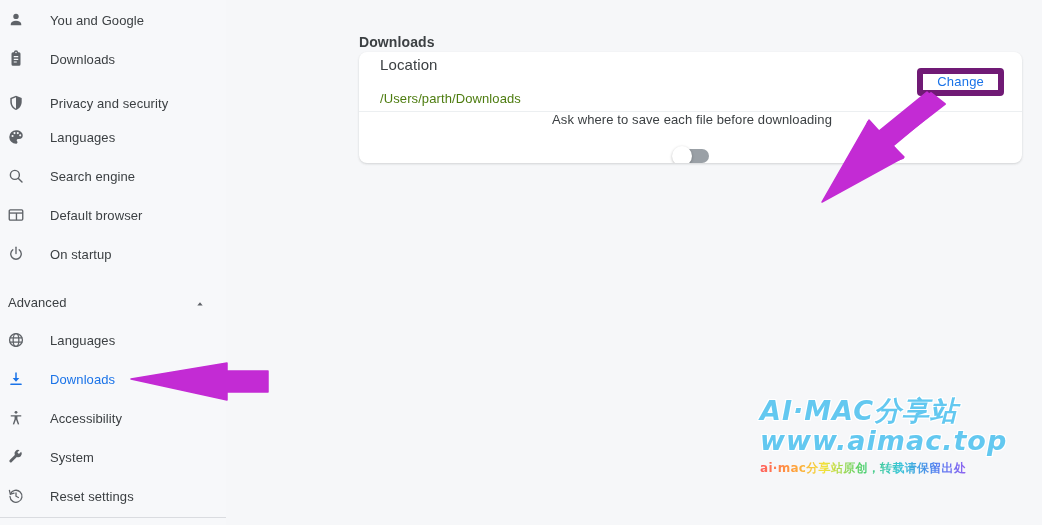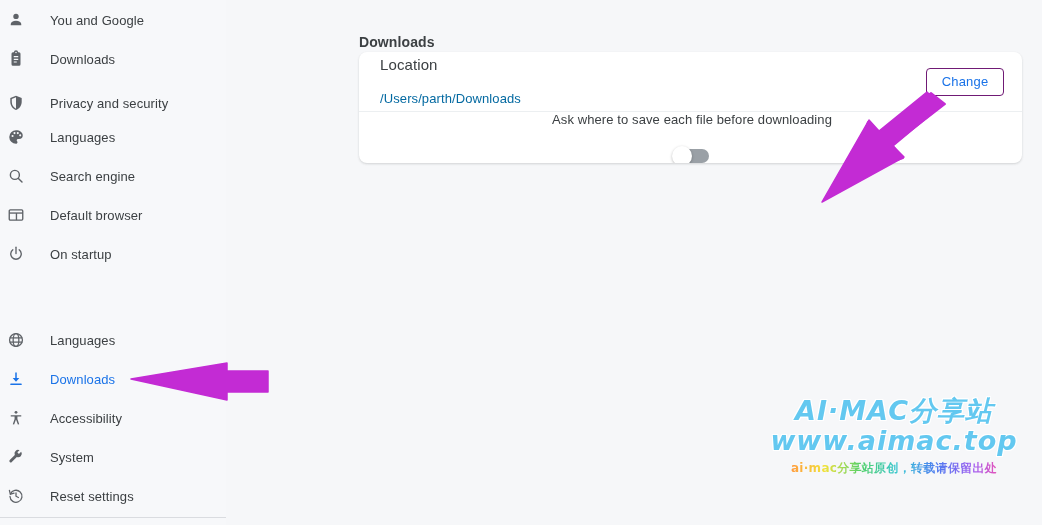--- a/index.html
+++ b/index.html
@@ -151,37 +151,37 @@
   .row-text { flex: 1 1 auto; min-width: 0; }
 
   #location-label {
     font-size: 15px;
     color: #3c4043;
     line-height: 18px;
     letter-spacing: 0.1px;
   }
   #location-path {
     font-size: 13px;
-    color: #0369a1;
+    color: #4d7c0f;
     line-height: 18px;
     letter-spacing: 0.1px;
     margin-top: 16px;
   }
   #ask-label {
     font-size: 13px;
     color: #3c4043;
     letter-spacing: 0.1px;
   }
 
   #change-button {
     flex: none;
     min-width: 78px;
     height: 28px;
     padding: 0 14px;
-    border: 1px solid #701a75;
+    border: 6px solid #701a75;
     border-radius: 4px;
     background: #ffffff;
     color: #1a73e8;
     font-size: 13px;
     font-family: "Liberation Sans", sans-serif;
     font-weight: 500;
     letter-spacing: 0.2px;
     cursor: pointer;
   }
 
@@ -215,21 +215,20 @@
     height: 525px;
     pointer-events: none;
   }
 
   
   #watermark {
     position: absolute;
     left: 760px;
     top: 396px;
     width: 268px;
-    text-align: center;
     pointer-events: none;
   }
   .wm-line {
     font-family: "DejaVu Sans", sans-serif;
     font-style: italic;
     font-weight: bold;
     font-size: 27px;
     line-height: 30px;
     color: #63c8f0;
     letter-spacing: 1px;
@@ -324,20 +323,28 @@
     <div class="nav-item" style="top:237px">
       <span class="nav-icon">
         <svg width="18" height="18" viewBox="0 0 24 24" fill="none" stroke="currentColor" stroke-width="1.8" stroke-linecap="round">
           <path d="M7.8 6.4a7 7 0 1 0 8.4 0"></path>
           <line x1="12" y1="3" x2="12" y2="11.4"></line>
         </svg>
       </span>
       <span class="nav-label">On startup</span>
     </div>
 
+    <div id="advanced-row">
+      <span id="advanced-label">Advanced</span>
+      <span id="advanced-chevron">
+        <svg width="12" height="12" viewBox="0 0 24 24" fill="currentColor">
+          <path d="M12 8.6 17.4 15H6.6z"></path>
+        </svg>
+      </span>
+    </div>
 
     <div class="nav-item" style="top:323px">
       <span class="nav-icon">
         <svg width="18" height="18" viewBox="0 0 24 24" fill="none" stroke="currentColor" stroke-width="1.7">
           <circle cx="12" cy="12" r="8.6"></circle>
           <ellipse cx="12" cy="12" rx="3.8" ry="8.6"></ellipse>
           <line x1="3.6" y1="9.2" x2="20.4" y2="9.2"></line>
           <line x1="3.6" y1="14.8" x2="20.4" y2="14.8"></line>
         </svg>
       </span>

